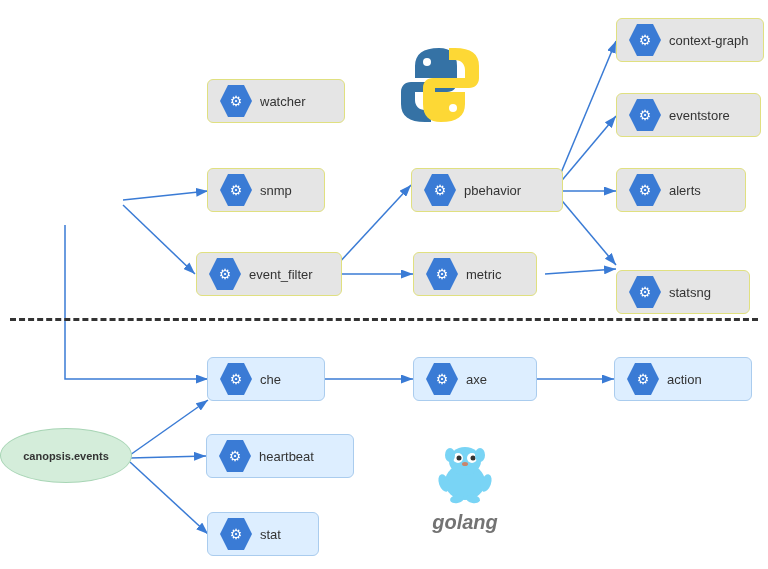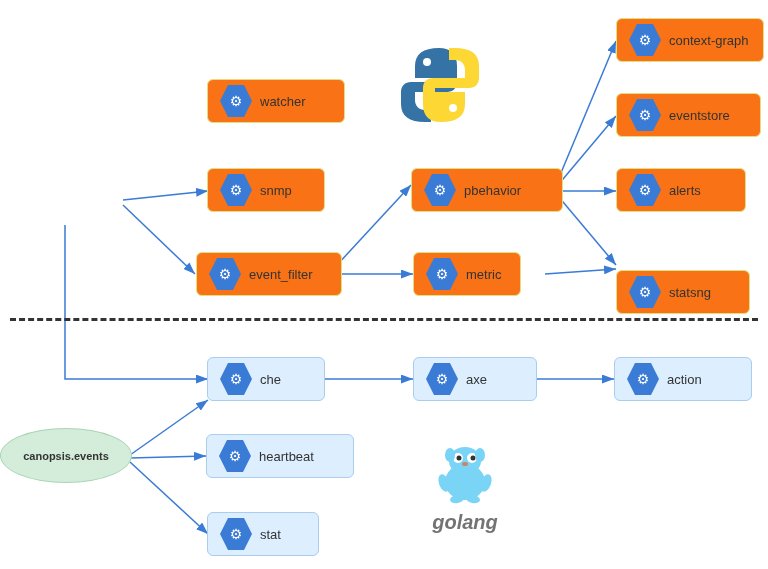--- a/index.html
+++ b/index.html
@@ -50,21 +50,21 @@
       border-radius: 6px;
       display: flex;
       align-items: center;
       padding: 8px 12px;
       gap: 8px;
       font-size: 13px;
       color: #333;
     }
 
     .service-box.yellow-bg {
-      background: #f97316;
+      background: #e5e5e5;
       border-color: #e0e080;
       border-radius: 6px;
     }
 
     .service-box.light-blue-bg {
       background: #ddeeff;
       border-color: #aaccee;
     }
 
     
@@ -209,21 +209,21 @@
   <div class="service-box light-blue-bg" style="left:207px; top:512px; width:112px; height:44px;">
     <div class="hex-icon"></div>
     <span>stat</span>
   </div>
 
   <div class="service-box yellow-bg" style="left:411px; top:168px; width:152px; height:44px;">
     <div class="hex-icon"></div>
     <span>pbehavior</span>
   </div>
 
-  <div class="service-box yellow-bg" style="left:413px; top:252px; width:108px; height:44px;">
+  <div class="service-box yellow-bg" style="left:413px; top:252px; width:124px; height:44px;">
     <div class="hex-icon"></div>
     <span>metric</span>
   </div>
 
   <div class="service-box light-blue-bg" style="left:413px; top:357px; width:124px; height:44px;">
     <div class="hex-icon"></div>
     <span>axe</span>
   </div>
 
   <div class="service-box yellow-bg" style="left:616px; top:18px; width:148px; height:44px;">

